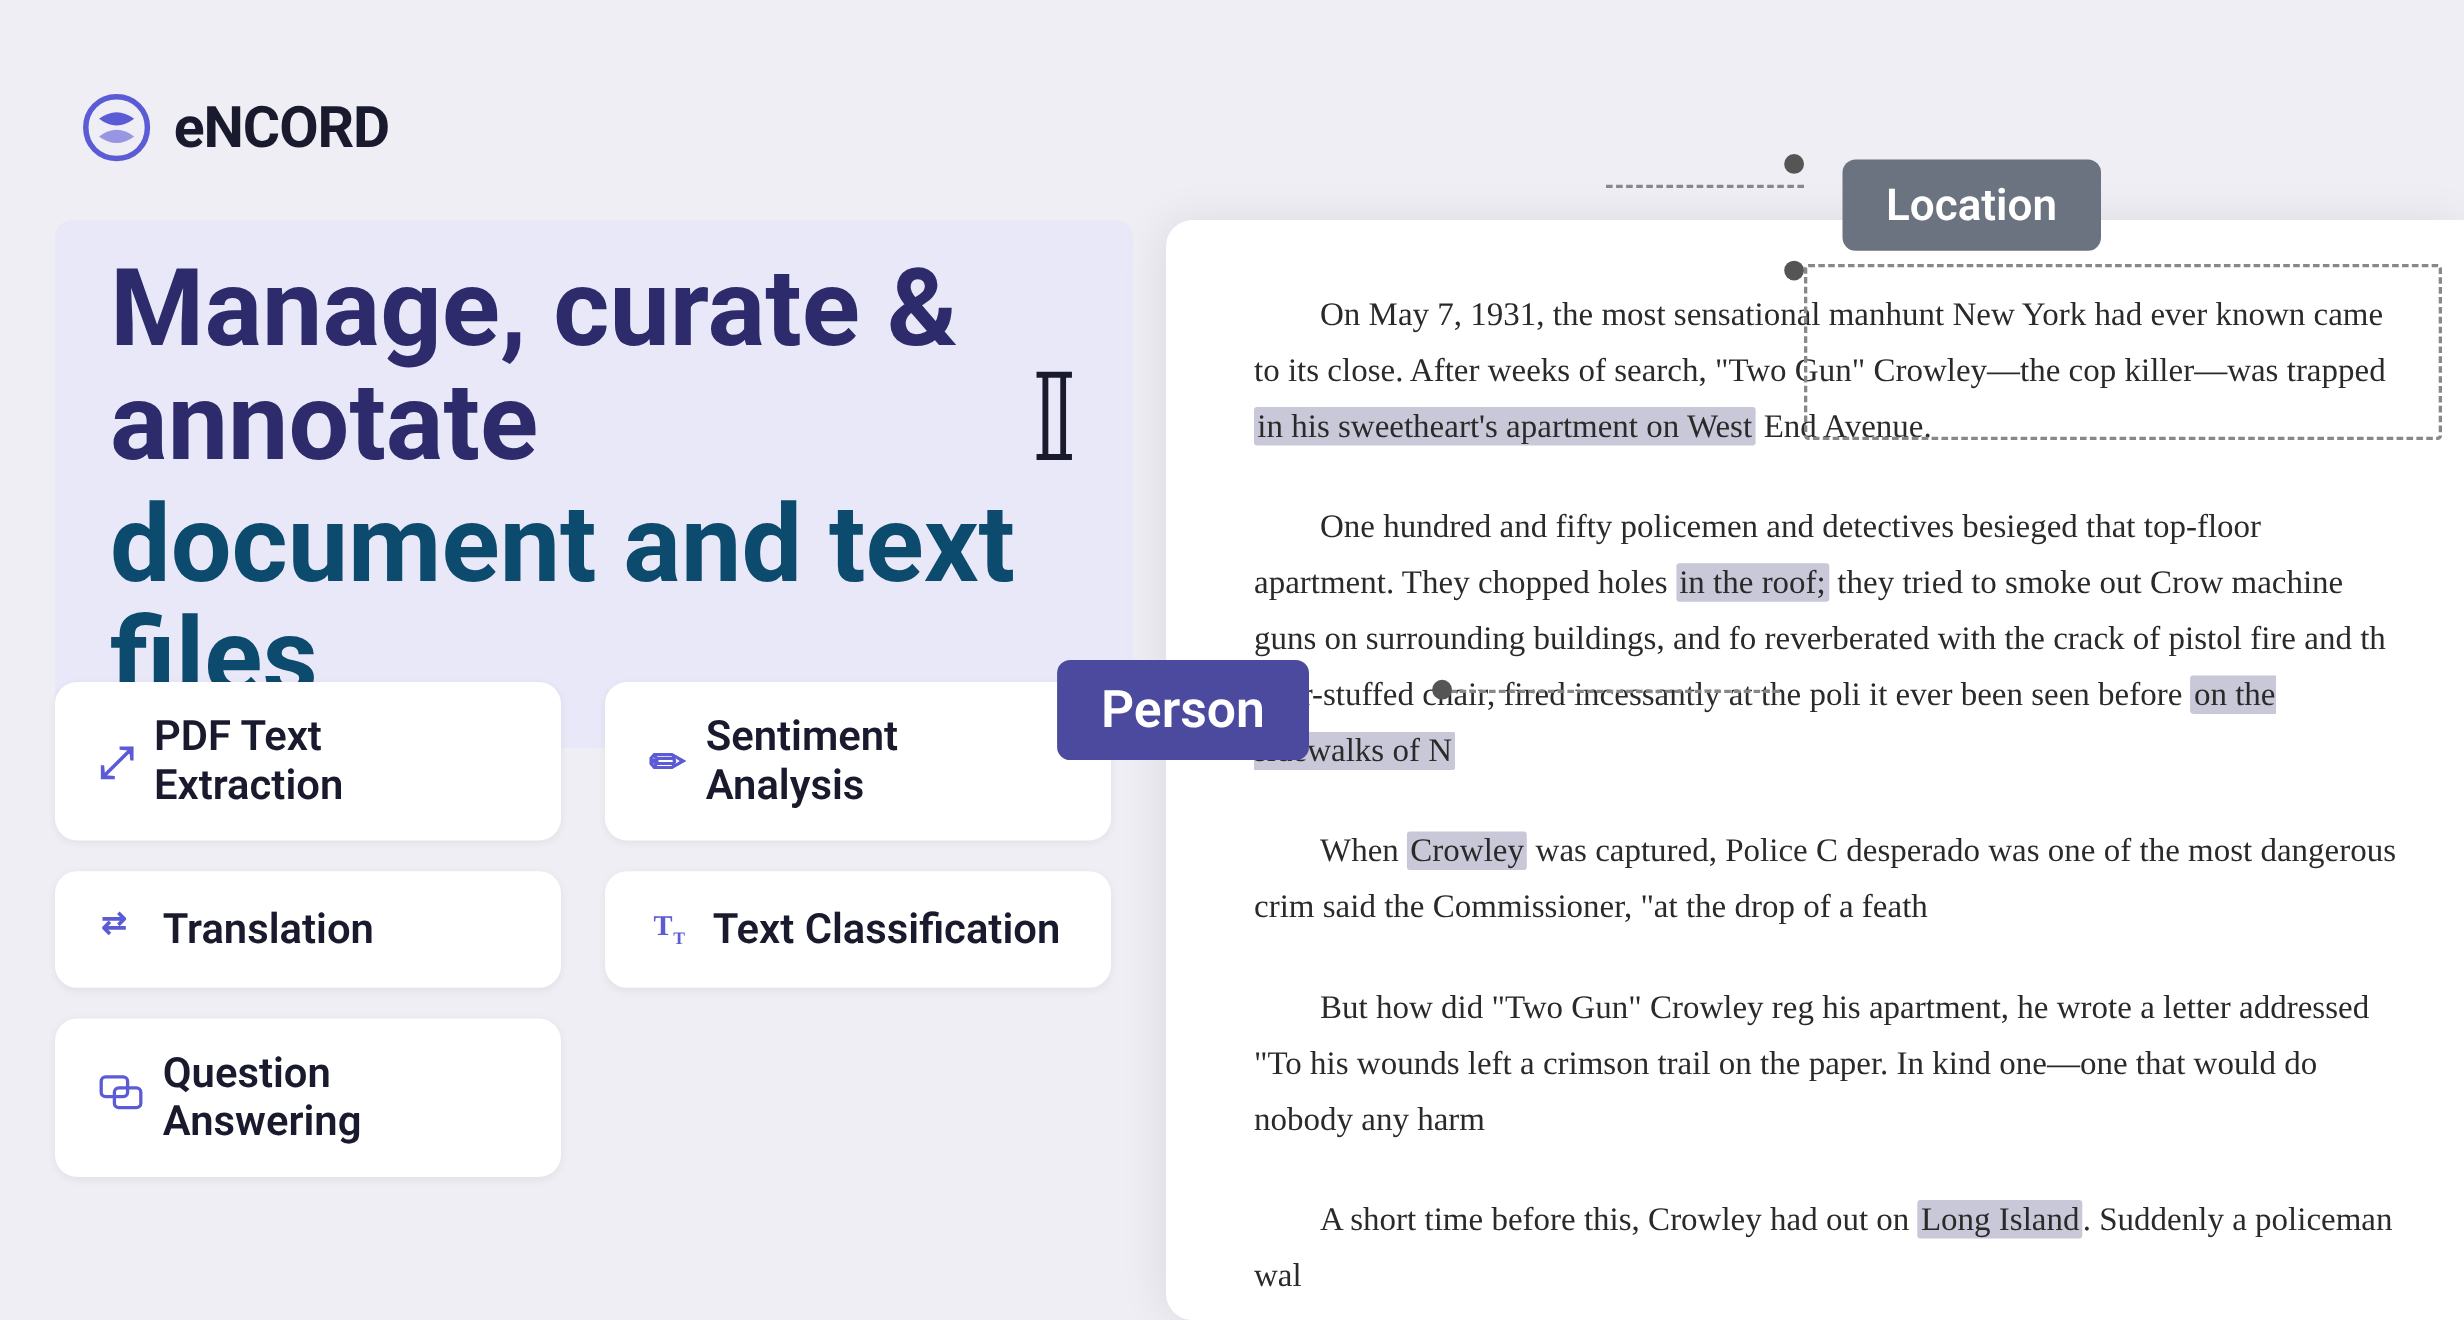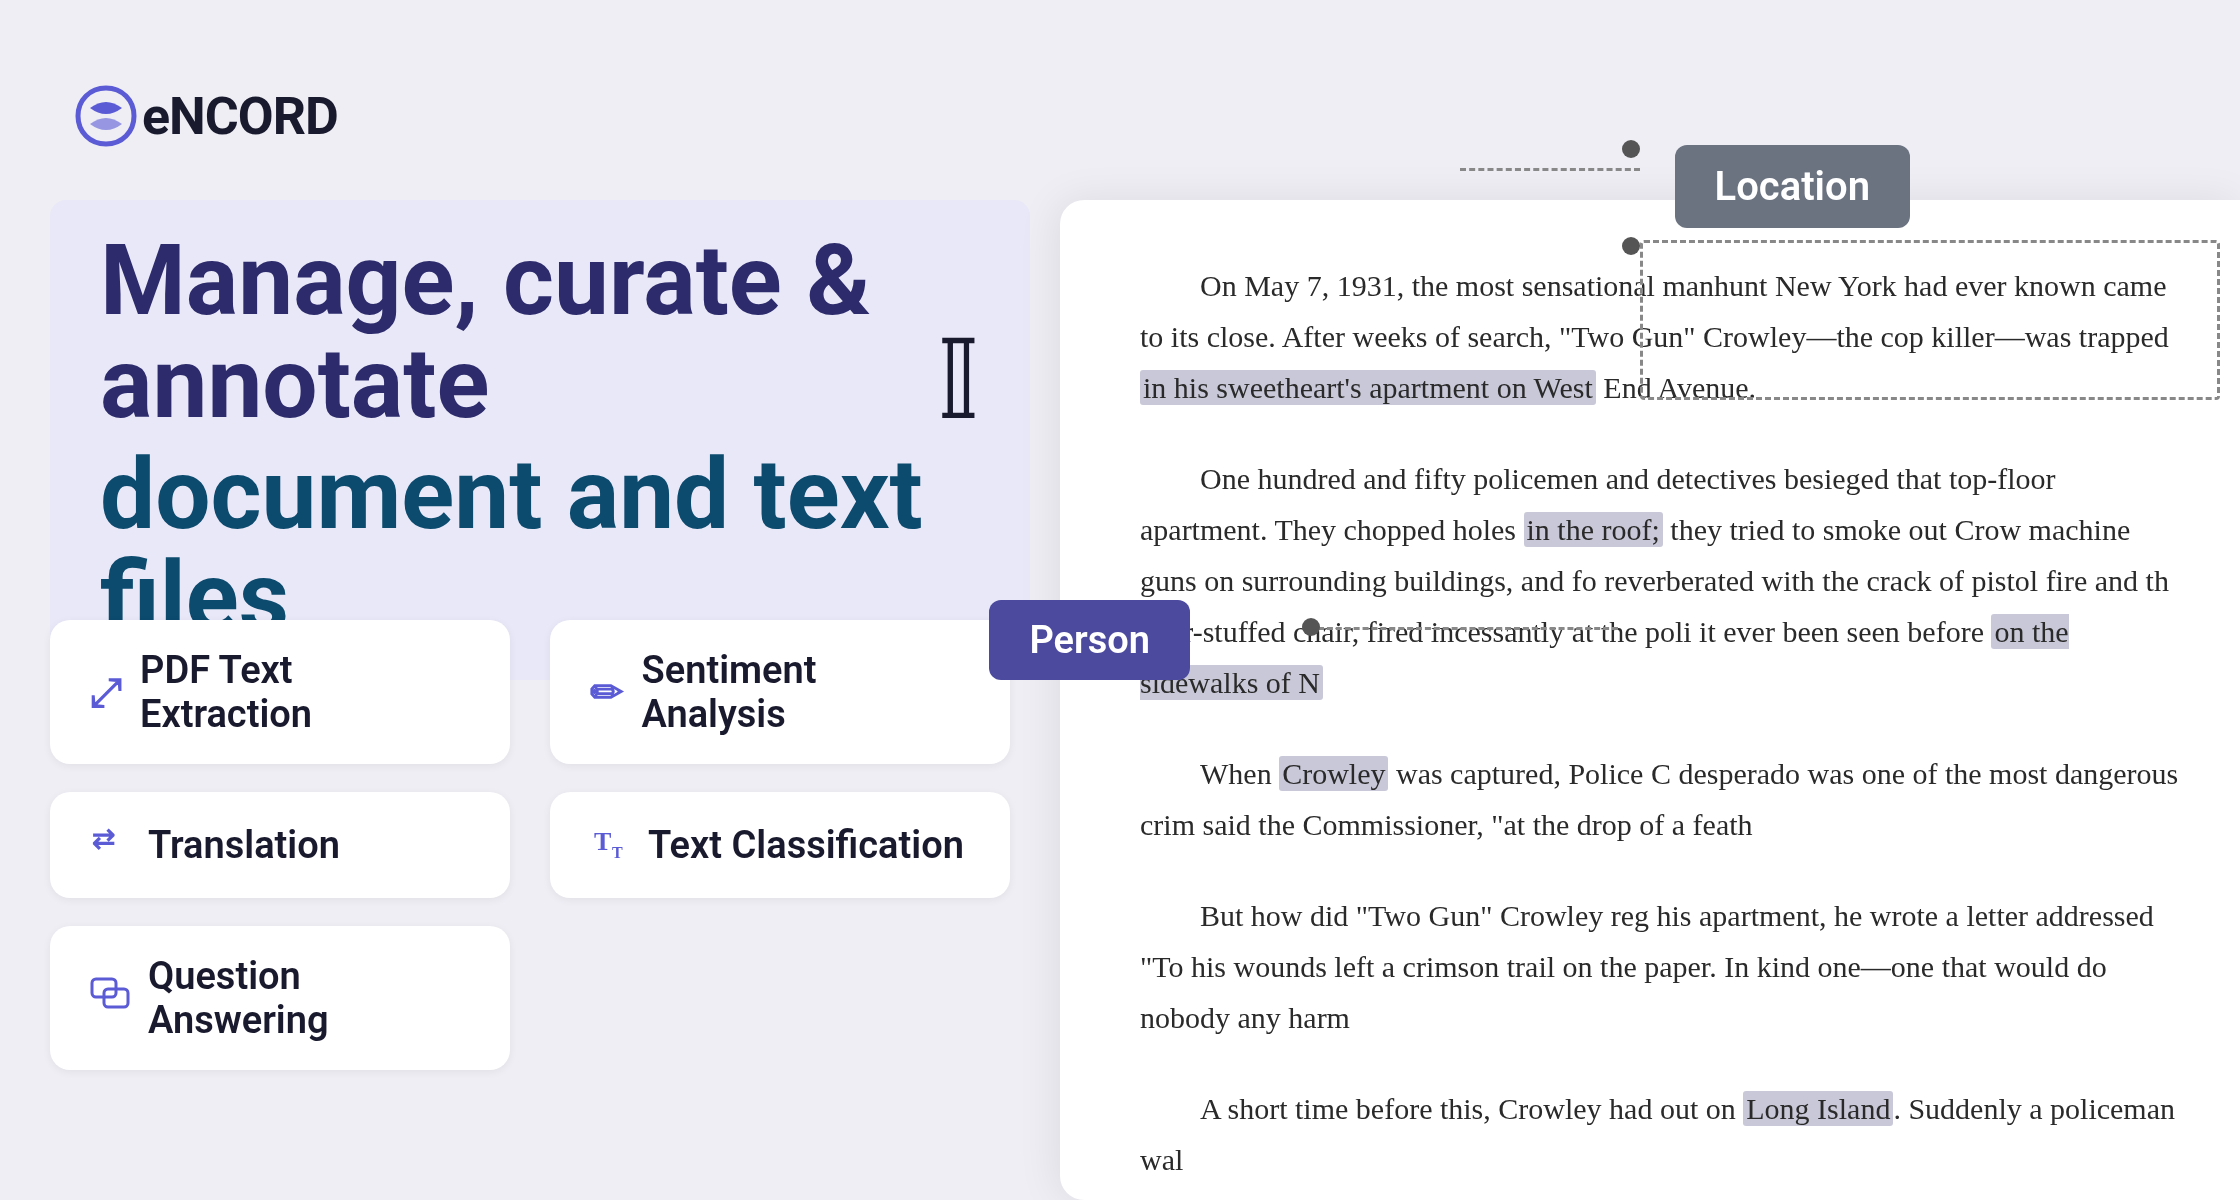--- a/index.html
+++ b/index.html
@@ -13,20 +13,21 @@
       position: relative;
     }
 
     
     .logo-area {
       position: absolute;
       top: 80px;
       left: 70px;
       display: flex;
       align-items: center;
+      gap: 16px;
     }
 
     .logo-icon {
       width: 72px;
       height: 72px;
     }
 
     .logo-text {
       font-size: 52px;
       font-weight: 700;
@@ -183,21 +184,21 @@
 
     
     .person-label {
       position: absolute;
       top: 600px;
       right: 1050px;
       background: #4c4a9e;
       color: white;
       padding: 18px 40px;
       border-radius: 12px;
-      font-size: 38px;
+      font-size: 47px;
       font-weight: 600;
       z-index: 10;
     }
 
     .person-connector-dot {
       position: absolute;
       top: 618px;
       right: 920px;
       width: 18px;
       height: 18px;

